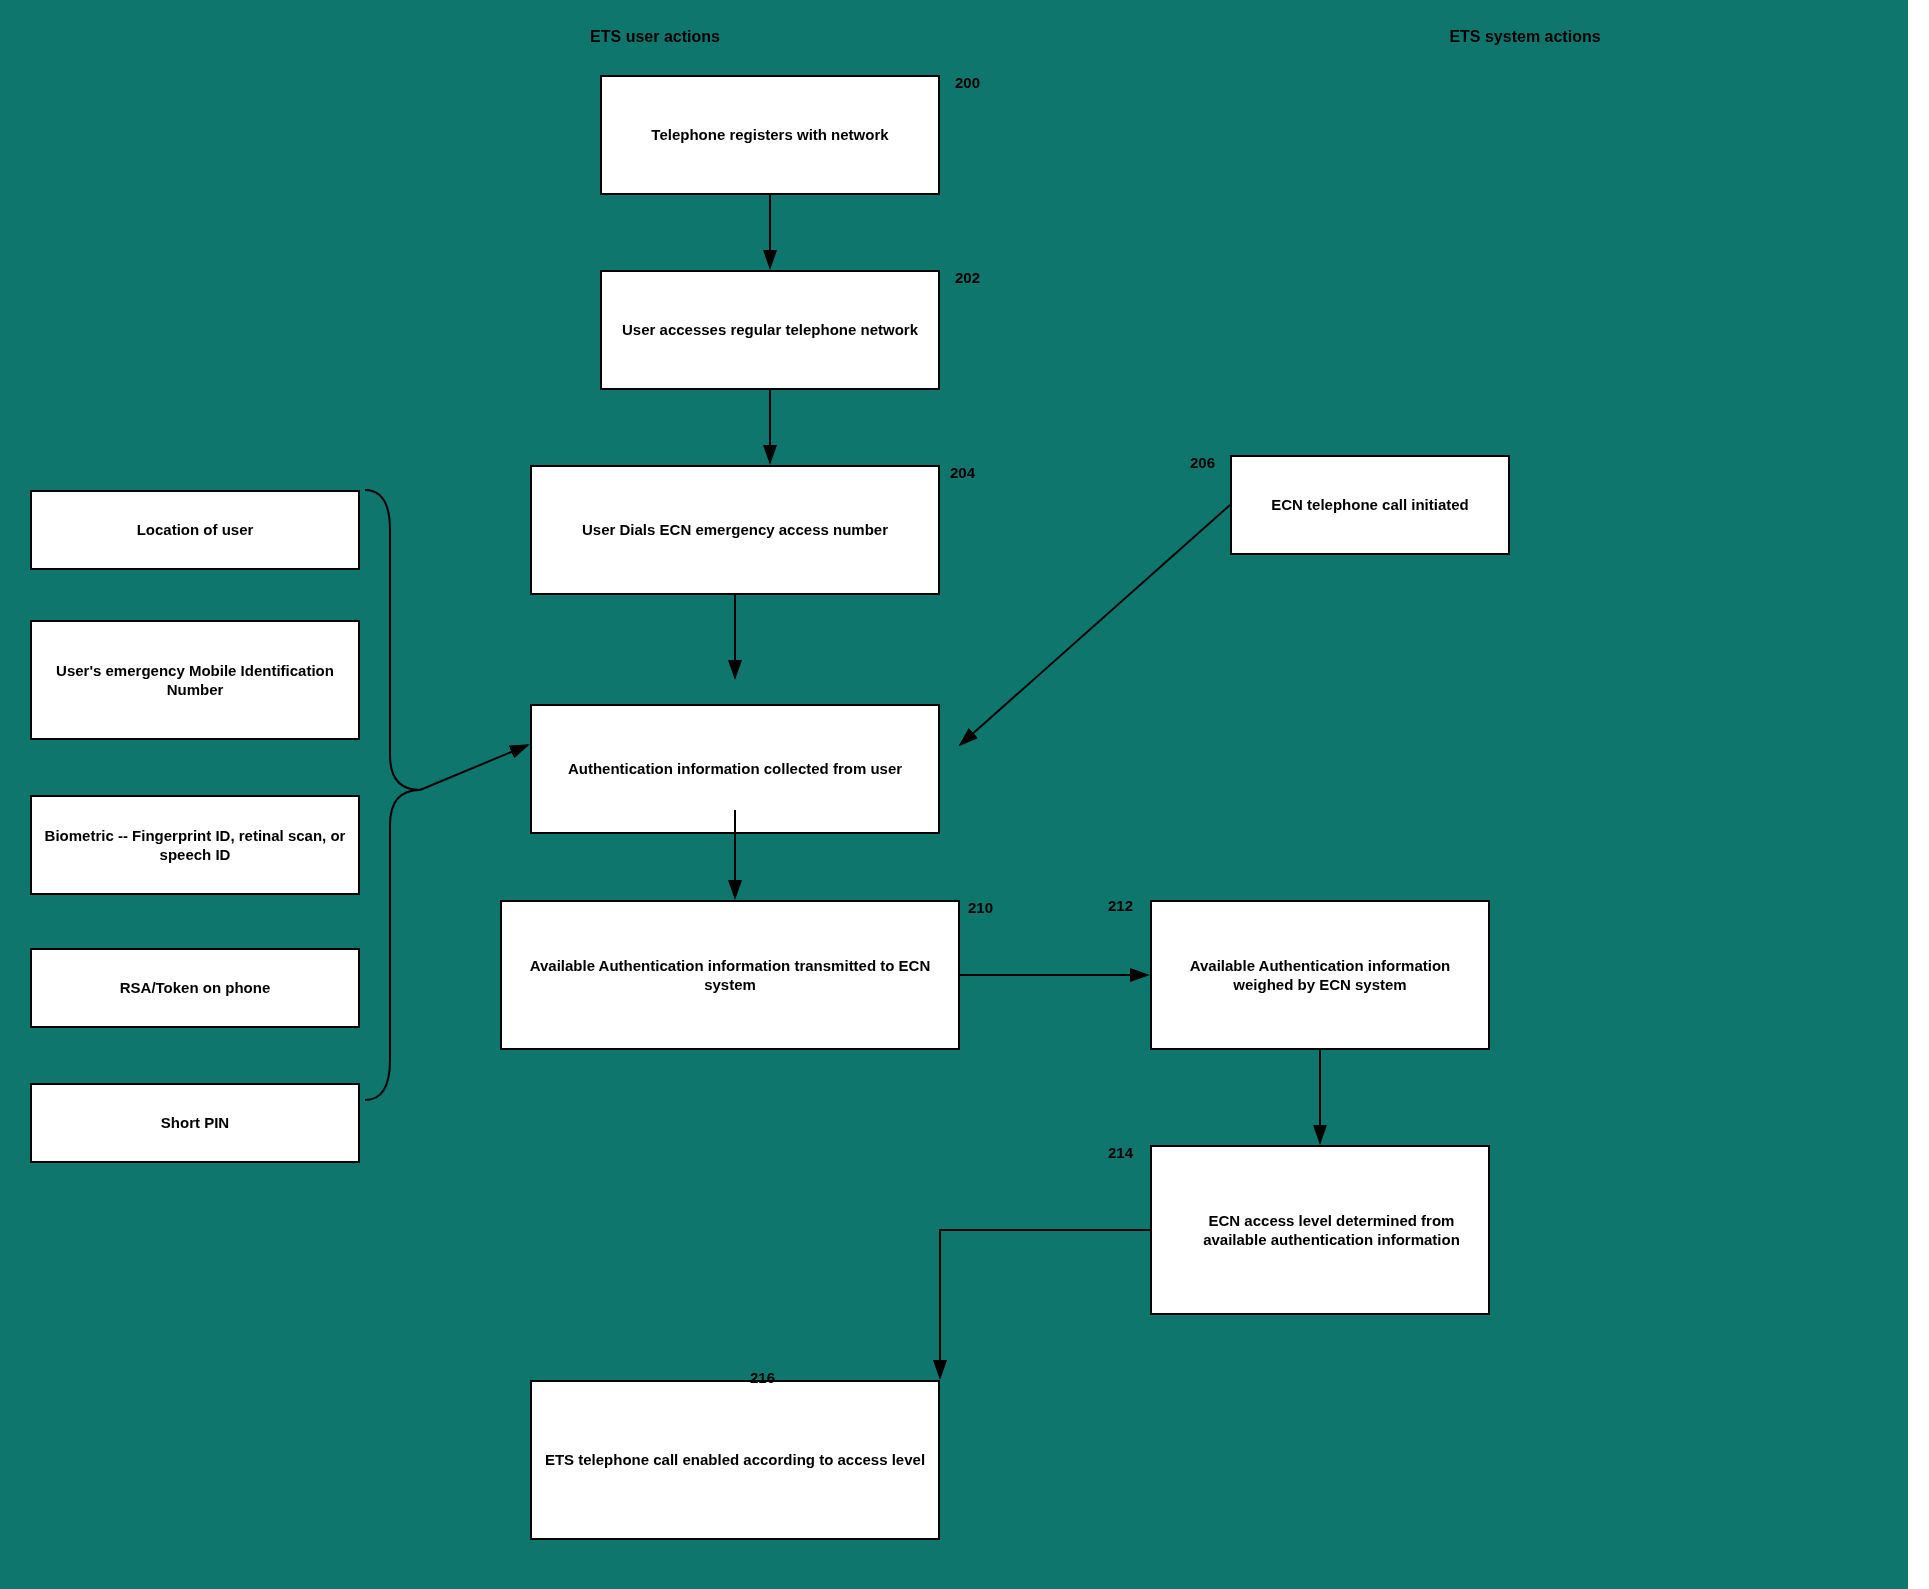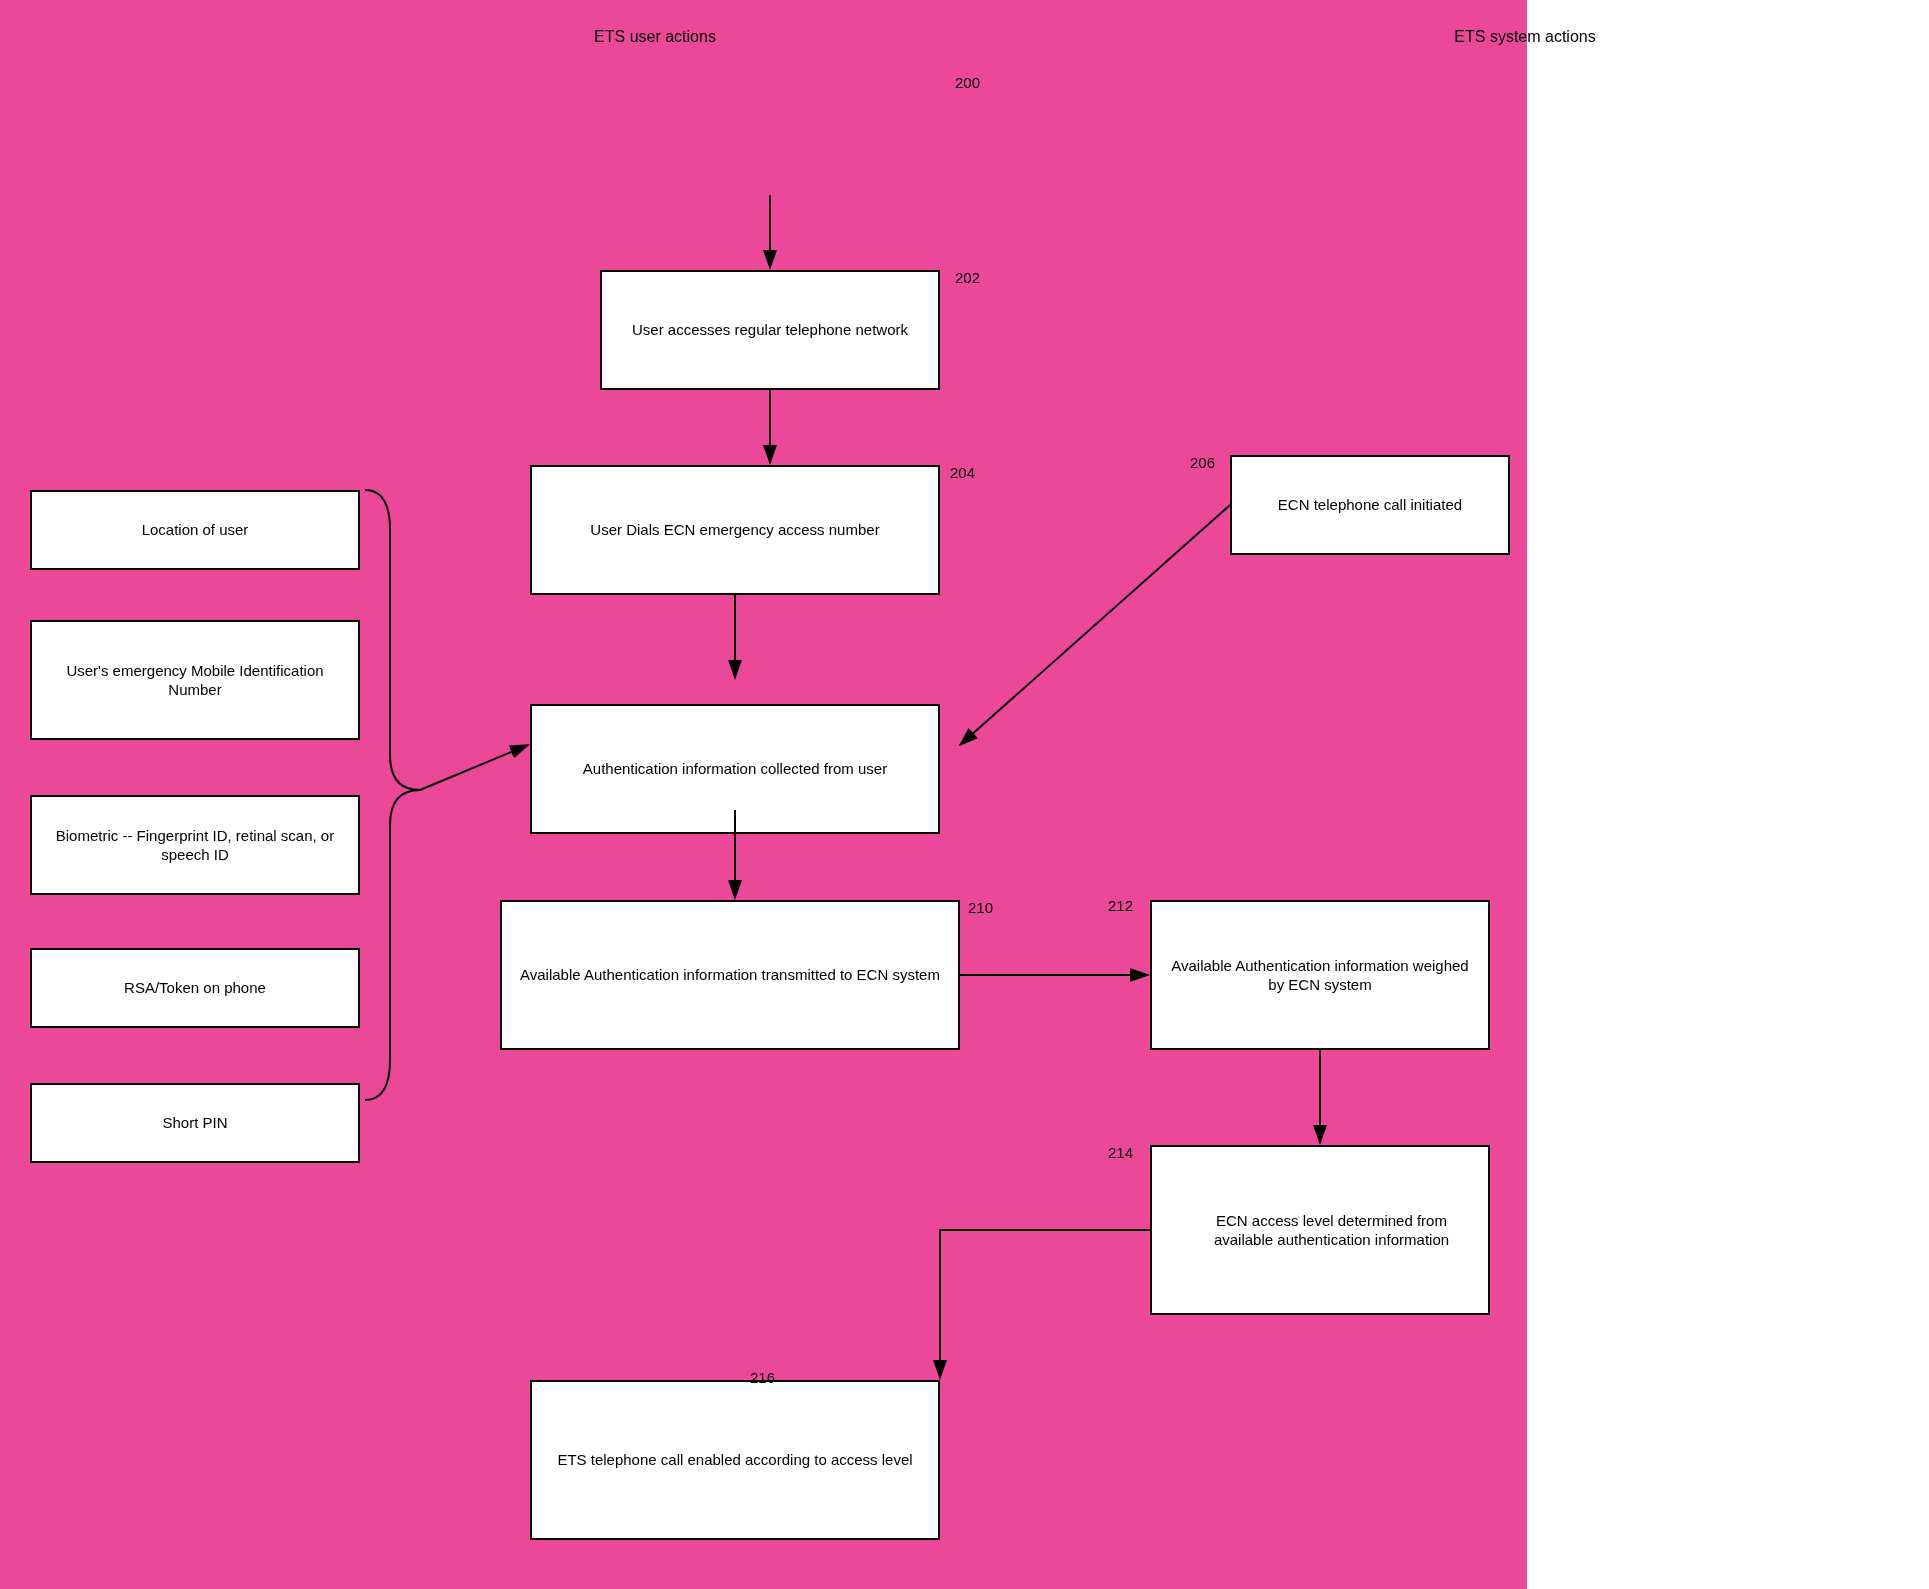--- a/index.html
+++ b/index.html
@@ -8,23 +8,24 @@
       font-family: Arial, sans-serif;
       font-size: 14px;
       width: 1929px;
       height: 1589px;
       position: relative;
       overflow: hidden;
     }
 
     .diagram-container {
       position: relative;
-      width: 1527px;
+      width: 1908px;
       height: 1589px;
-      background: #ec4899;
+      background: #0f766e;
+      font-weight: bold;
     }
 
     .box {
       position: absolute;
       border: 2px solid #000;
       background: #fff;
       text-align: center;
       display: flex;
       align-items: center;
       justify-content: center;
@@ -72,20 +73,23 @@
     }
   </style>
 </head>
 <body>
 
 <div class="diagram-container">
 
   <div class="label" style="top:28px; left:480px; width:350px; font-size:16px;">ETS user actions</div>
   <div class="label" style="top:28px; left:1350px; width:350px; font-size:16px;">ETS system actions</div>
 
+  <div class="box" style="top:75px; left:600px; width:340px; height:120px;">
+    <span>Telephone registers with network</span>
+  </div>
   <div class="number-label" style="top:65px; left:955px;">200</div>
 
   <div class="box" style="top:270px; left:600px; width:340px; height:120px;">
     <span>User accesses regular telephone network</span>
   </div>
   <div class="number-label" style="top:260px; left:955px;">202</div>
 
   <div class="box" style="top:465px; left:530px; width:410px; height:130px;">
     <span>User Dials ECN emergency access number</span>
   </div>

